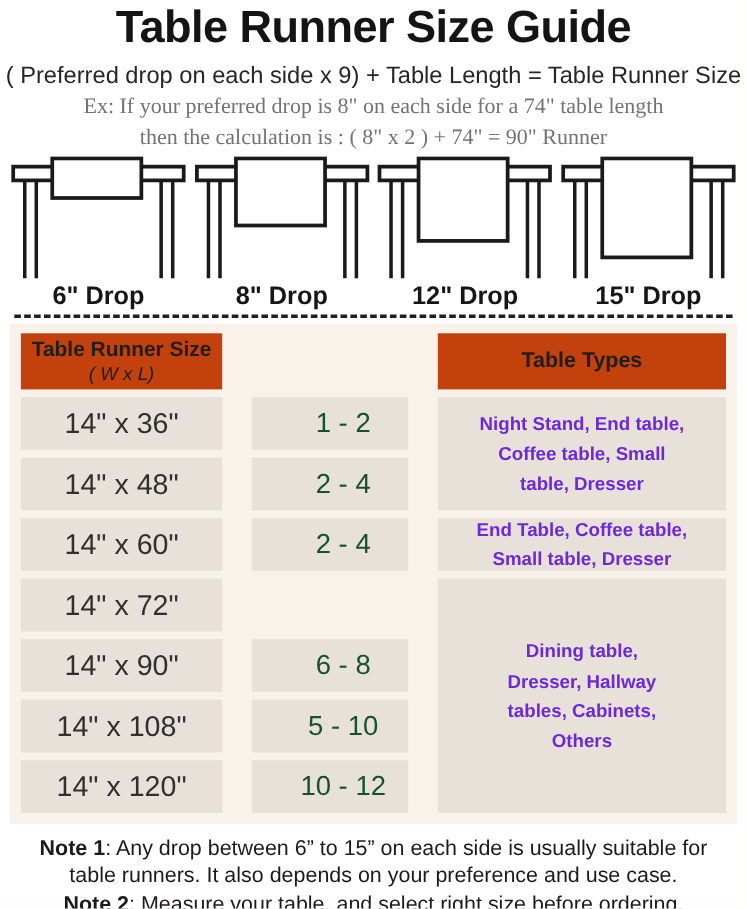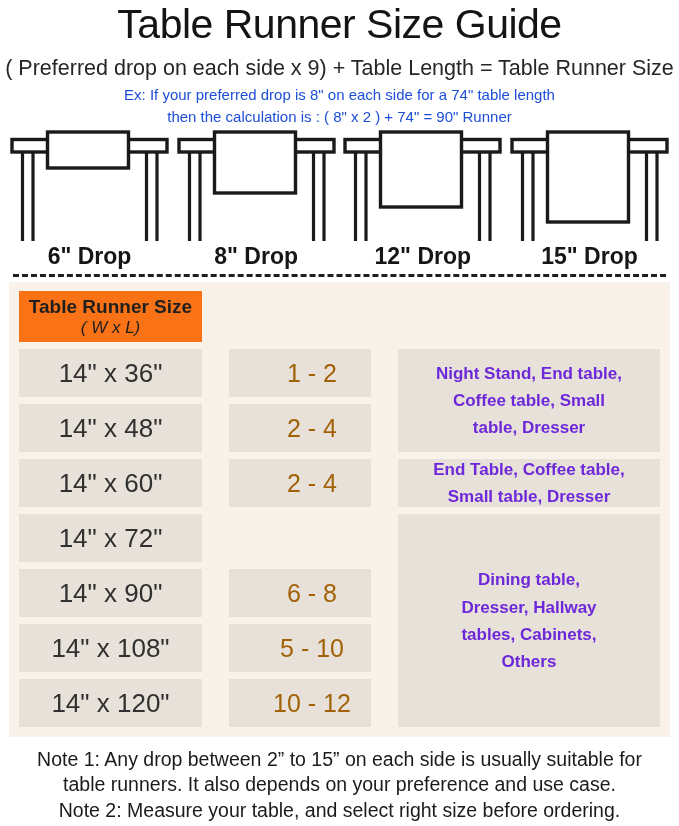--- a/index.html
+++ b/index.html
@@ -5,25 +5,25 @@
   html,body{margin:0;padding:0;}
   body{
     width:679px;height:826px;
     background:#ffffff;
     font-family:"Liberation Sans", sans-serif;
     color:#2a2a2a;
     overflow:hidden;
   }
   .top{text-align:center;padding-top:2px;}
   .title{
-    margin:0;font-size:41px;line-height:1.12;font-weight:400;
+    margin:0;font-size:41px;line-height:1.12;font-weight:700;
     letter-spacing:-0.5px;color:#141414;
   }
   .formula{font-size:21.5px;margin-top:8px;color:#262626;}
-  .ex-line{font-size:15px;margin-top:5px;color:#1d4ed8;}
+  .ex-line{font-size:20px;margin-top:5px;color:#737373;font-family:Liberation Serif, serif;}
 
   .illos{
     display:flex;justify-content:space-between;
     padding:5px 9px 0 9px;
   }
   .illo{width:161px;text-align:center;}
   .illo svg{display:block;margin:0 auto;}
   .drop-label{
     font-size:23px;font-weight:700;color:#161616;
     margin-top:1px;line-height:1.15;
@@ -41,36 +41,36 @@
   .grid{
     display:grid;
     grid-template-columns:183px 142px 1fr;
     grid-template-rows:51px repeat(7,48px);
     column-gap:27px;row-gap:7px;
   }
   .cell{
     display:flex;align-items:center;justify-content:center;
     text-align:center;
   }
-  .head{background:#f97316;color:#1f1f1f;font-weight:700;}
+  .head{background:#c2410c;color:#1f1f1f;font-weight:700;}
   .head-size{flex-direction:column;font-size:19px;line-height:1.15;}
   .head-size .sub{font-weight:400;font-size:17px;font-style:italic;}
   .head-seats{font-size:21px;}
   .head-types{font-size:19.5px;}
   .body-cell{background:#e8e1da;}
   .size-cell{font-size:26px;color:#303030;}
-  .seat-cell{font-size:25px;color:#a16207;padding-left:24px;}
+  .seat-cell{font-size:25px;color:#14532d;padding-left:24px;}
   .type-cell{
     font-size:17px;font-weight:700;line-height:1.6;
     color:#6d28d9;white-space:pre-line;padding:2px 6px;
   }
 
   .notes{text-align:center;padding-top:9px;font-size:19.5px;color:#1b1b1b;}
   .note{margin:1px 0;line-height:1.28;}
-  .note .nl{font-weight:400;}
+  .note .nl{font-weight:700;}
   .note .nt{white-space:pre-line;}
 </style>
 </head>
 <body>
 
 <div class="top">
   <h1 class="title">Table Runner Size Guide</h1>
   <div class="formula">( Preferred drop on each side x 9) + Table Length = Table Runner Size</div>
   <div class="ex-line">Ex: If your preferred drop is 8" on each side for a 74" table length</div>
   <div class="ex-line">then the calculation is : ( 8" x 2 ) + 74" = 90" Runner</div>
@@ -113,20 +113,21 @@
 
 <hr class="dashline">
 
 <div class="panel">
   <div class="grid">
 
     <div class="cell head head-size" style="grid-area:1/1">
       <span>Table Runner Size</span>
       <span class="sub">( W x L)</span>
     </div>
+    <div class="cell head head-types" style="grid-area:1/3">Table Types</div>
 
     <div class="cell body-cell size-cell" style="grid-area:2/1">14" x 36"</div>
     <div class="cell body-cell size-cell" style="grid-area:3/1">14" x 48"</div>
     <div class="cell body-cell size-cell" style="grid-area:4/1">14" x 60"</div>
     <div class="cell body-cell size-cell" style="grid-area:5/1">14" x 72"</div>
     <div class="cell body-cell size-cell" style="grid-area:6/1">14" x 90"</div>
     <div class="cell body-cell size-cell" style="grid-area:7/1">14" x 108"</div>
     <div class="cell body-cell size-cell" style="grid-area:8/1">14" x 120"</div>
 
     <div class="cell body-cell seat-cell" style="grid-area:2/2">1 - 2</div>
@@ -143,16 +144,16 @@
 Dresser, Hallway
 tables, Cabinets,
 Others</div>
     <div class="cell body-cell type-cell" style="grid-column:3;grid-row:4">End Table, Coffee table,
 Small table, Dresser</div>
 
   </div>
 </div>
 
 <div class="notes">
-  <div class="note"><span class="nl">Note 1</span><span class="nt">: Any drop between 2” to 15” on each side is usually suitable for
+  <div class="note"><span class="nl">Note 1</span><span class="nt">: Any drop between 6” to 15” on each side is usually suitable for
 table runners. It also depends on your preference and use case.</span></div>
   <div class="note"><span class="nl">Note 2</span><span class="nt">: Measure your table, and select right size before ordering.</span></div>
 </div>
 
 </body></html>

